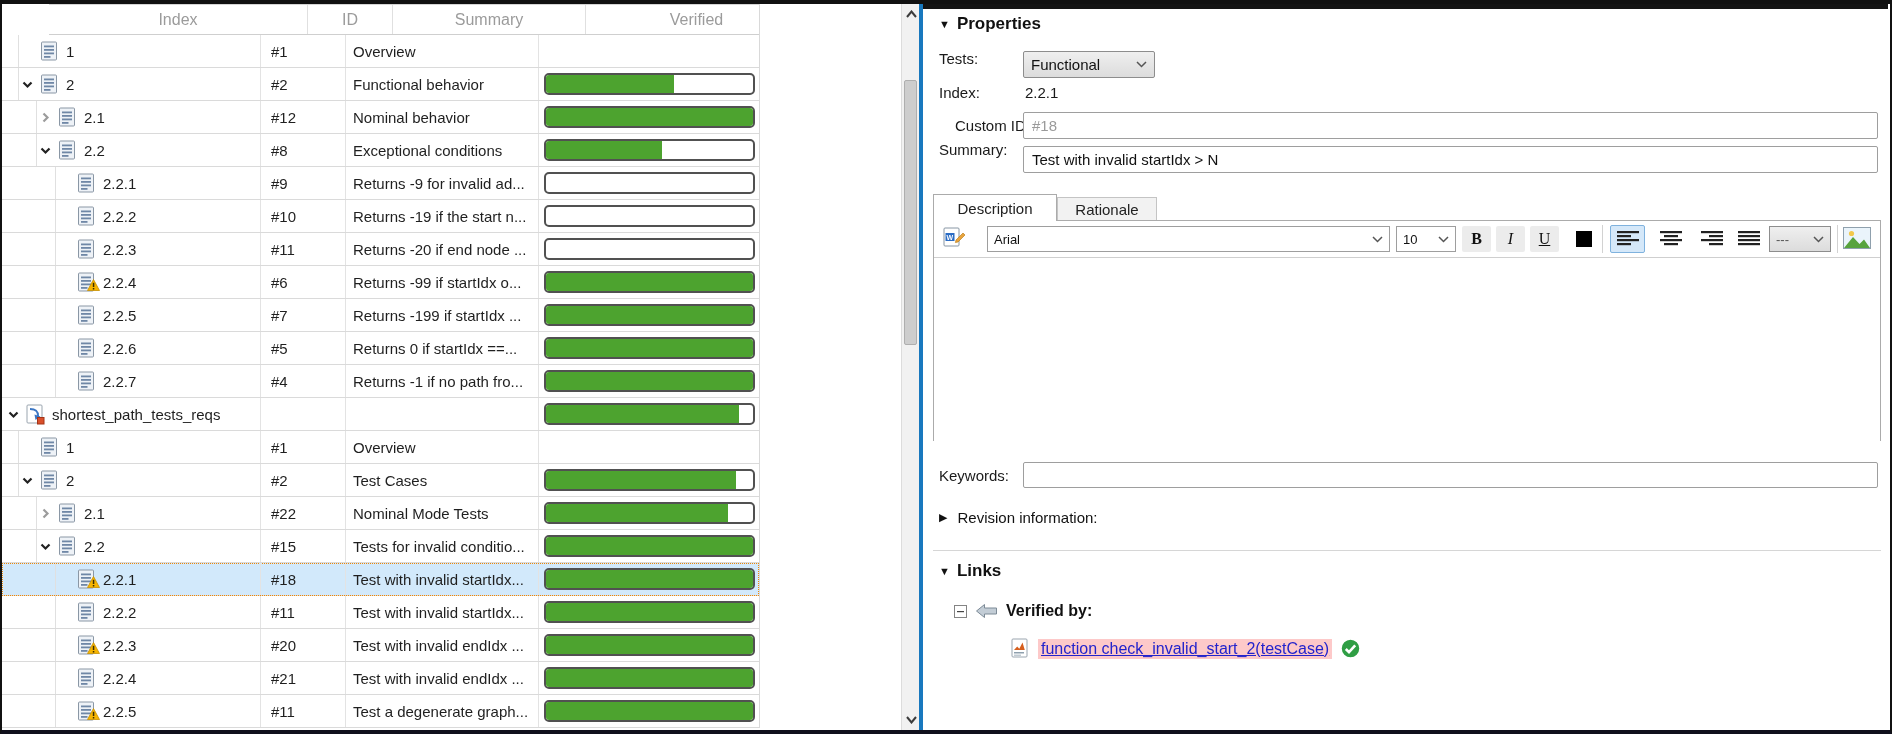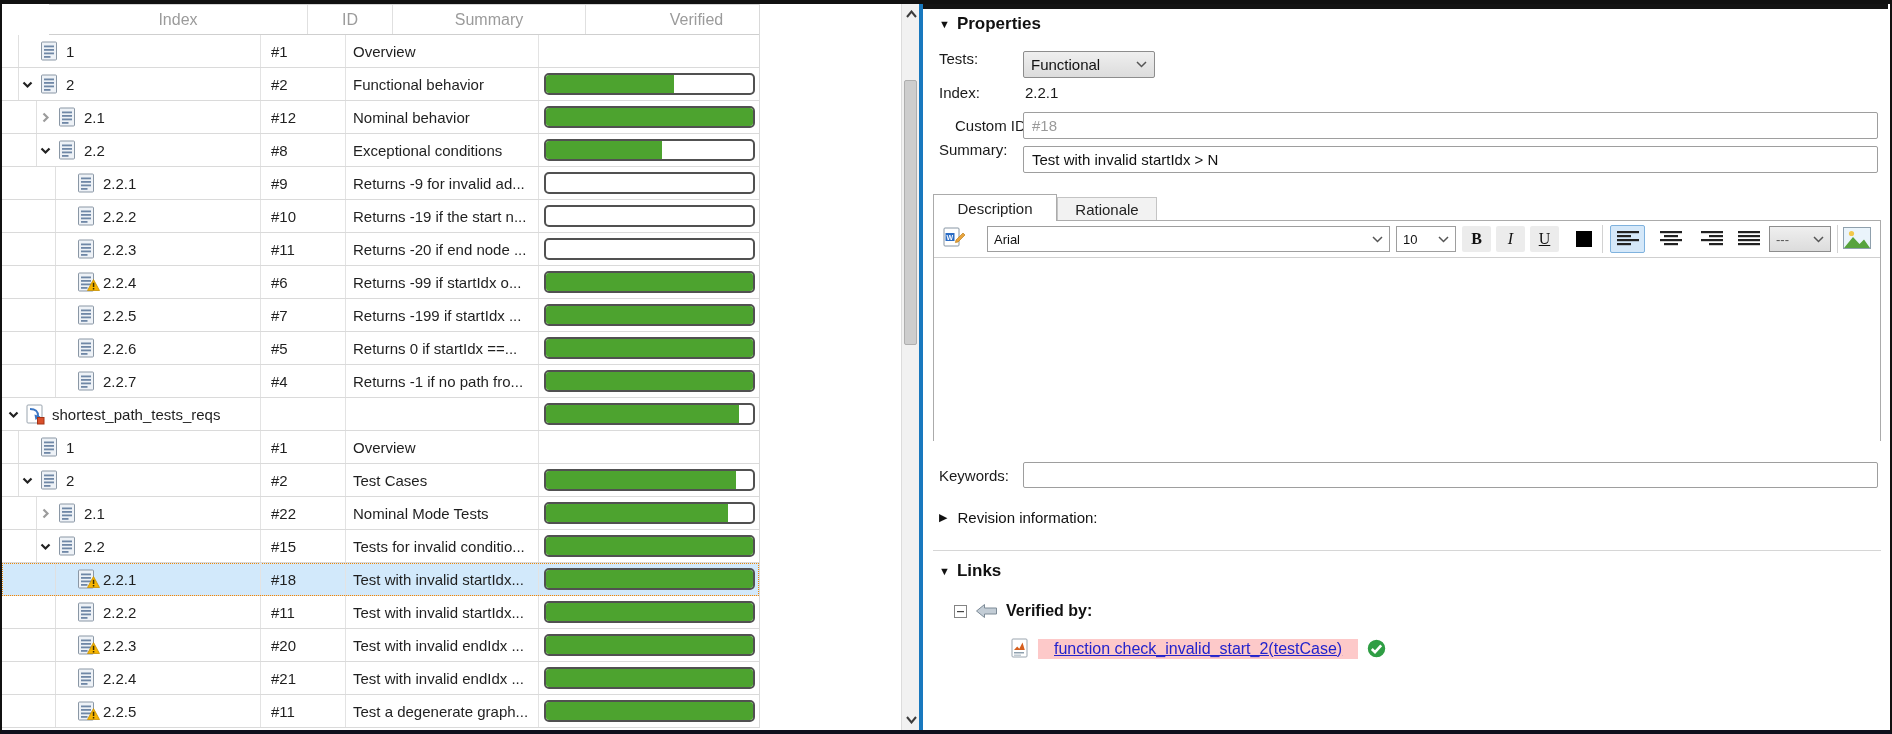--- a/index.html
+++ b/index.html
@@ -68,21 +68,21 @@
   .align-btn { width:35px; height:28px; background:#fff; border-radius:2px; }
   .align-btn.selected { background:#d5e8f9; border:1px solid #7fb2de; }
   .swatch { width:16px; height:16px; background:#000; }
   .editor-area { position:absolute; left:0; top:36px; width:100%; height:184px; background:#fff; border-top:1px solid #cfcfcf; }
 
   .hsep { position:absolute; left:10px; width:948px; height:0; border-top:1px solid #d6d6d6; }
 
   .verified-row { position:absolute; display:flex; align-items:center; gap:8px; }
   .vb-label { font-size:16px; font-weight:bold; color:#111; }
   .link-row { position:absolute; display:flex; align-items:center; gap:8px; }
-  .req-link { font-size:16px; text-decoration:underline; padding:1px 16px; cursor:pointer; }
+  .req-link { font-size:16px; text-decoration:underline; padding:1px 3px; cursor:pointer; }
   b.bold-glyph { font-family:"Liberation Serif", serif; }
   i.ital-glyph { font-family:"Liberation Serif", serif; }
   u.und-glyph  { font-family:"Liberation Serif", serif; }
 </style>
 </head>
 <body>
 
 <div class="app">
 
   <div class="left-pane">

